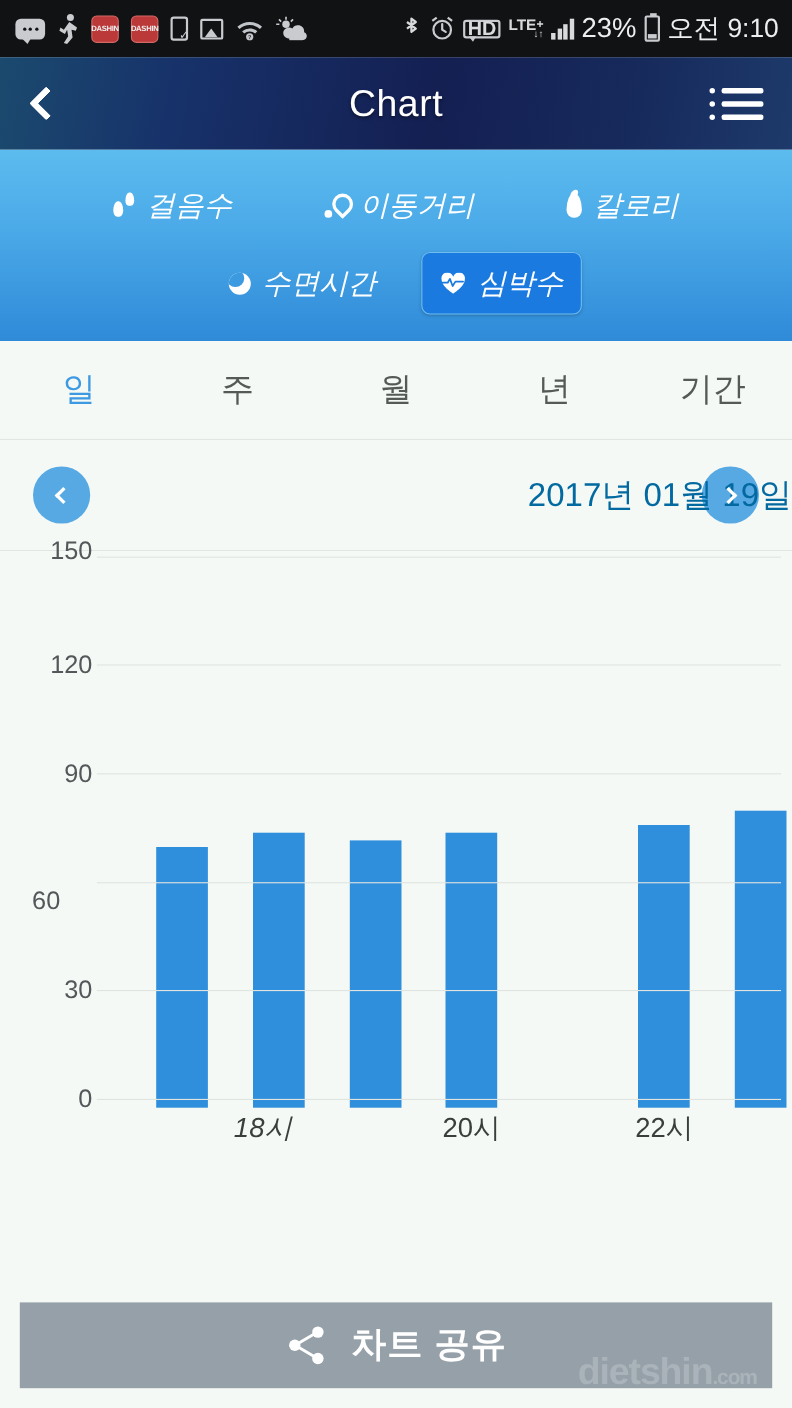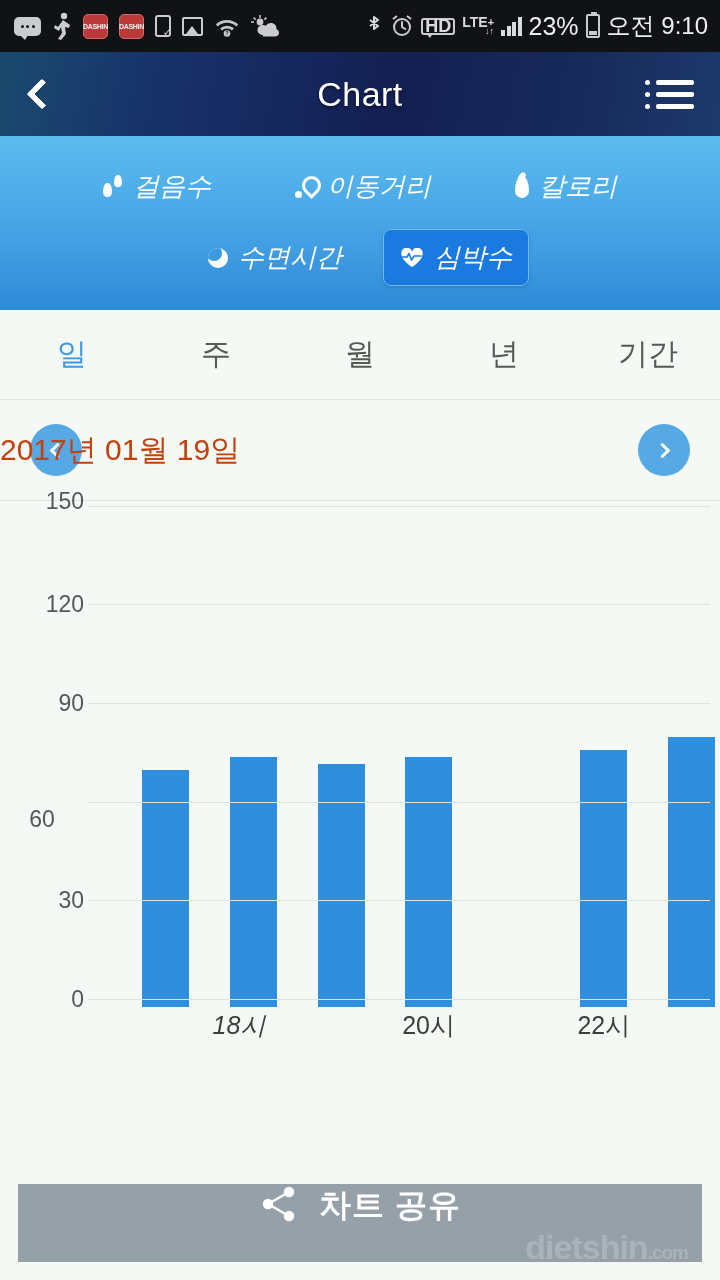--- a/index.html
+++ b/index.html
@@ -114,38 +114,38 @@
     border-bottom:1px solid #e2e6e2;background:#f5f9f5;position:relative;
   }
   .navbtn{
     width:52px;height:52px;border-radius:50%;background:#57a9e4;
     display:flex;align-items:center;justify-content:center;cursor:pointer;
   }
   .navbtn .ar{width:11px;height:11px;border-top:3px solid #fff;border-right:3px solid #fff;}
   .navbtn.prev .ar{transform:rotate(-135deg);margin-left:3px;}
   .navbtn.next .ar{transform:rotate(45deg);margin-right:3px;}
   .datetxt{
-    position:absolute;left:0;right:0;text-align:left;
-    font-size:30px;color:#c2410c;pointer-events:none;
+    position:absolute;left:0;right:0;text-align:right;
+    font-size:30px;color:#0369a1;pointer-events:none;
   }
 
   
   .chartwrap{position:relative;height:684px;background:#f5f9f5;}
   .plot{position:absolute;left:0;top:0;right:0;bottom:0;}
   .gridline{position:absolute;left:88px;right:10px;height:1px;background:#e0e4e0;}
   .ylab{position:absolute;right:0;width:84px;text-align:right;font-size:23px;color:#53585a;transform:translateY(-50%);}
   .bars{position:absolute;left:88px;right:10px;bottom:0;top:0;}
   .bar{position:absolute;bottom:178px;width:47px;background:#2f8fdd;}
   .xlab{position:absolute;bottom:143px;font-size:25px;color:#3a3f3c;transform:translateX(-50%);}
 
   
   .sharewrap{position:absolute;left:0;right:0;bottom:0;height:96px;background:#f5f9f5;padding:0 18px 18px;}
   .sharebtn{
     position:relative;width:100%;height:78px;background:#96a0a8;
-    display:flex;align-items:flex-start;justify-content:center;gap:20px;
+    display:flex;align-items:center;justify-content:center;gap:20px;
     cursor:pointer;overflow:hidden;
   }
   .sharebtn .lbl{font-size:32px;color:#fff;font-weight:bold;letter-spacing:1px;}
   .share-ic{width:40px;height:40px;}
   .share-ic svg{width:40px;height:40px;display:block;}
   .watermark{
     position:absolute;right:14px;bottom:-2px;
     font-size:34px;font-weight:bold;color:#aab3ba;
     font-family:"Liberation Sans",sans-serif;letter-spacing:-1px;
     pointer-events:none;line-height:1;

